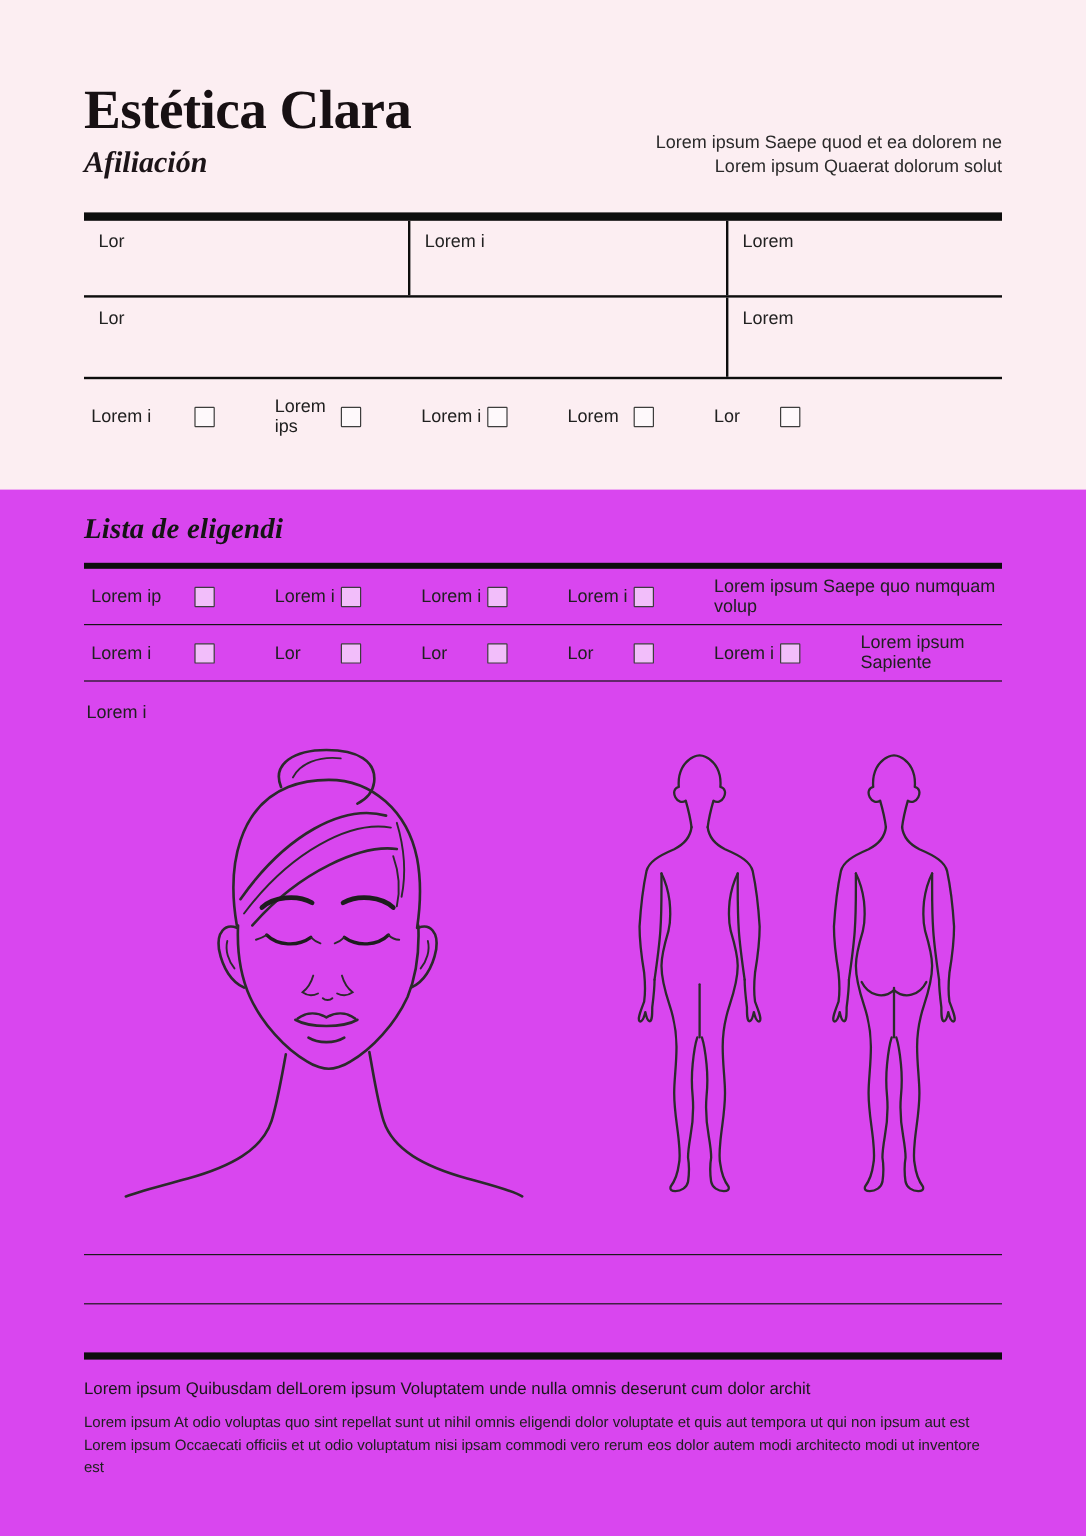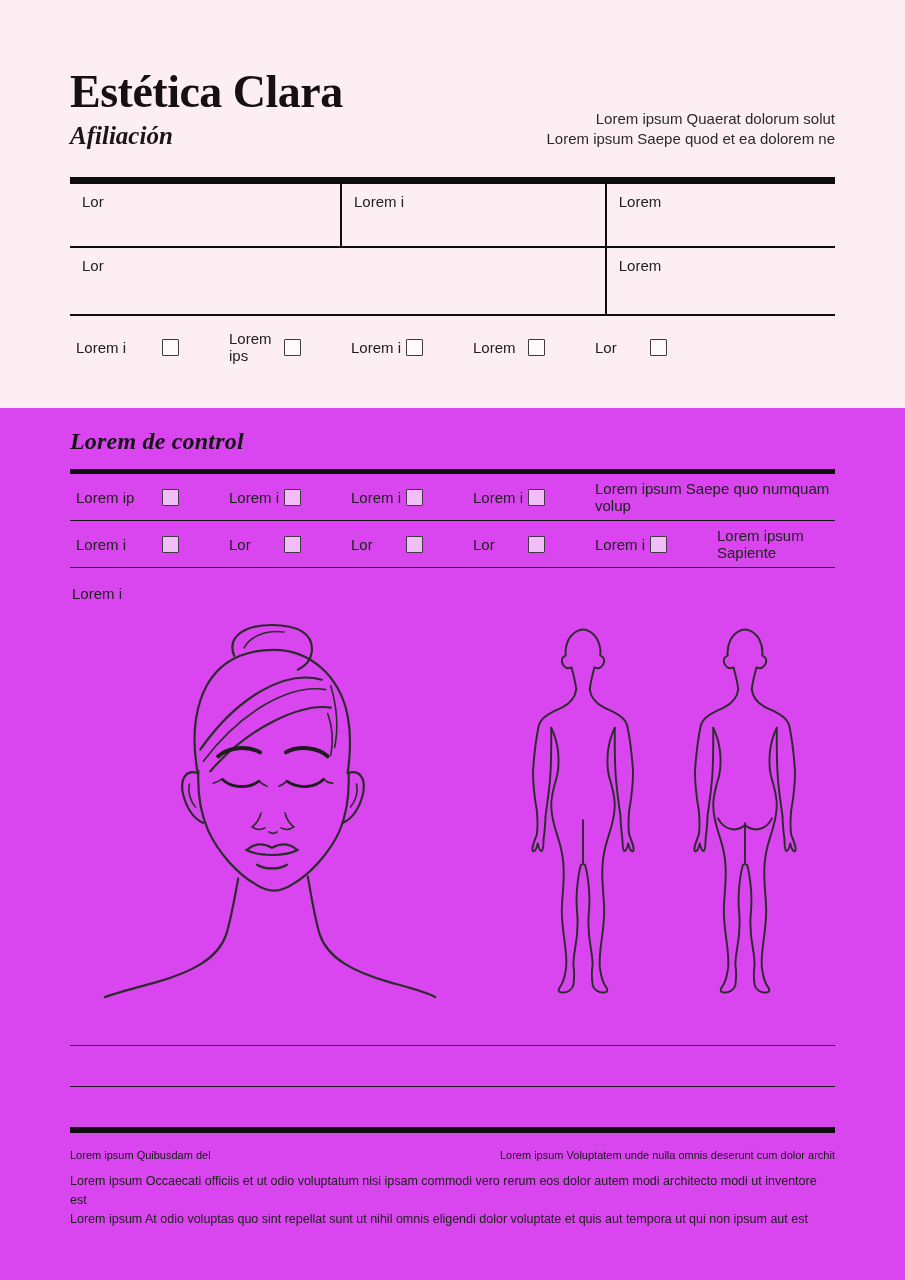--- a/index.html
+++ b/index.html
@@ -86,41 +86,41 @@
   svg .ln-eye{fill:none;stroke:#1d1d1d;stroke-width:2.8;stroke-linecap:round;}
   .face-svg{margin-left:30px;}
   .bodyf-svg{margin-left:66px;}
   .bodyb-svg{margin-left:8px;}
   
   .write-line{border-bottom:1.5px solid #1a1a1a;}
   .write-line.l1{margin-top:35px;}
   .write-line.l2{margin-top:40px;}
   .rule-thick.bottom{margin-top:40px;height:6px;}
   .footer-labels{
-    display:flex;justify-content:space-between;
-    margin-top:16px;font-size:11px;color:#181818;
+    display:flex;justify-content:flex-start;
+    margin-top:16px;font-size:14px;color:#181818;
   }
   .fine-print{
     margin-top:11px;font-size:12.5px;line-height:19px;color:#202020;
   }
 </style>
 </head>
 <body>
 
 <div class="page">
 
   <div class="pink">
     <div class="header-top">
       <div>
         <h1 class="page-title">Estética Clara</h1>
         <div class="page-subtitle">Afiliación</div>
       </div>
       <div class="header-note">
+        <div>Lorem ipsum Saepe quod et ea dolorem ne</div>
         <div>Lorem ipsum Quaerat dolorum solut</div>
-        <div>Lorem ipsum Saepe quod et ea dolorem ne</div>
       </div>
     </div>
 
     <div class="info-table">
       <div class="it-row r1">
         <div class="it-cell w1"><span>Lor</span></div>
         <div class="it-cell w2"><span>Lorem i</span></div>
         <div class="it-cell w3"><span>Lorem</span></div>
       </div>
       <div class="it-row r2">
@@ -147,21 +147,21 @@
         <span class="checkbox"></span>
         <span>Lor</span>
       </span>
       <span class="cb-group wide">
         <span class="checkbox"></span>
       </span>
     </div>
   </div>
 
   <div class="white">
-    <h2 class="section-heading">Lorem de control</h2>
+    <h2 class="section-heading">Lista de eligendi</h2>
     <div class="rule-thick"></div>
 
     <div class="cb-row checklist">
       <span class="cb-lead">Lorem ip</span>
       <span class="cb-group">
         <span class="checkbox"></span>
         <span>Lorem i</span>
       </span>
       <span class="cb-group">
         <span class="checkbox"></span>
@@ -279,18 +279,18 @@
     <div class="write-line l2"></div>
 
     <div class="rule-thick bottom"></div>
 
     <div class="footer-labels">
       <span>Lorem ipsum Quibusdam del</span>
       <span>Lorem ipsum Voluptatem unde nulla omnis deserunt cum dolor archit</span>
     </div>
 
     <div class="fine-print">
+      <div>Lorem ipsum At odio voluptas quo sint repellat sunt ut nihil omnis eligendi dolor voluptate et quis aut tempora ut qui non ipsum aut est</div>
       <div>Lorem ipsum Occaecati officiis et ut odio voluptatum nisi ipsam commodi vero rerum eos dolor autem modi architecto modi ut inventore est</div>
-      <div>Lorem ipsum At odio voluptas quo sint repellat sunt ut nihil omnis eligendi dolor voluptate et quis aut tempora ut qui non ipsum aut est</div>
     </div>
   </div>
 
 </div>
 
 </body></html>

